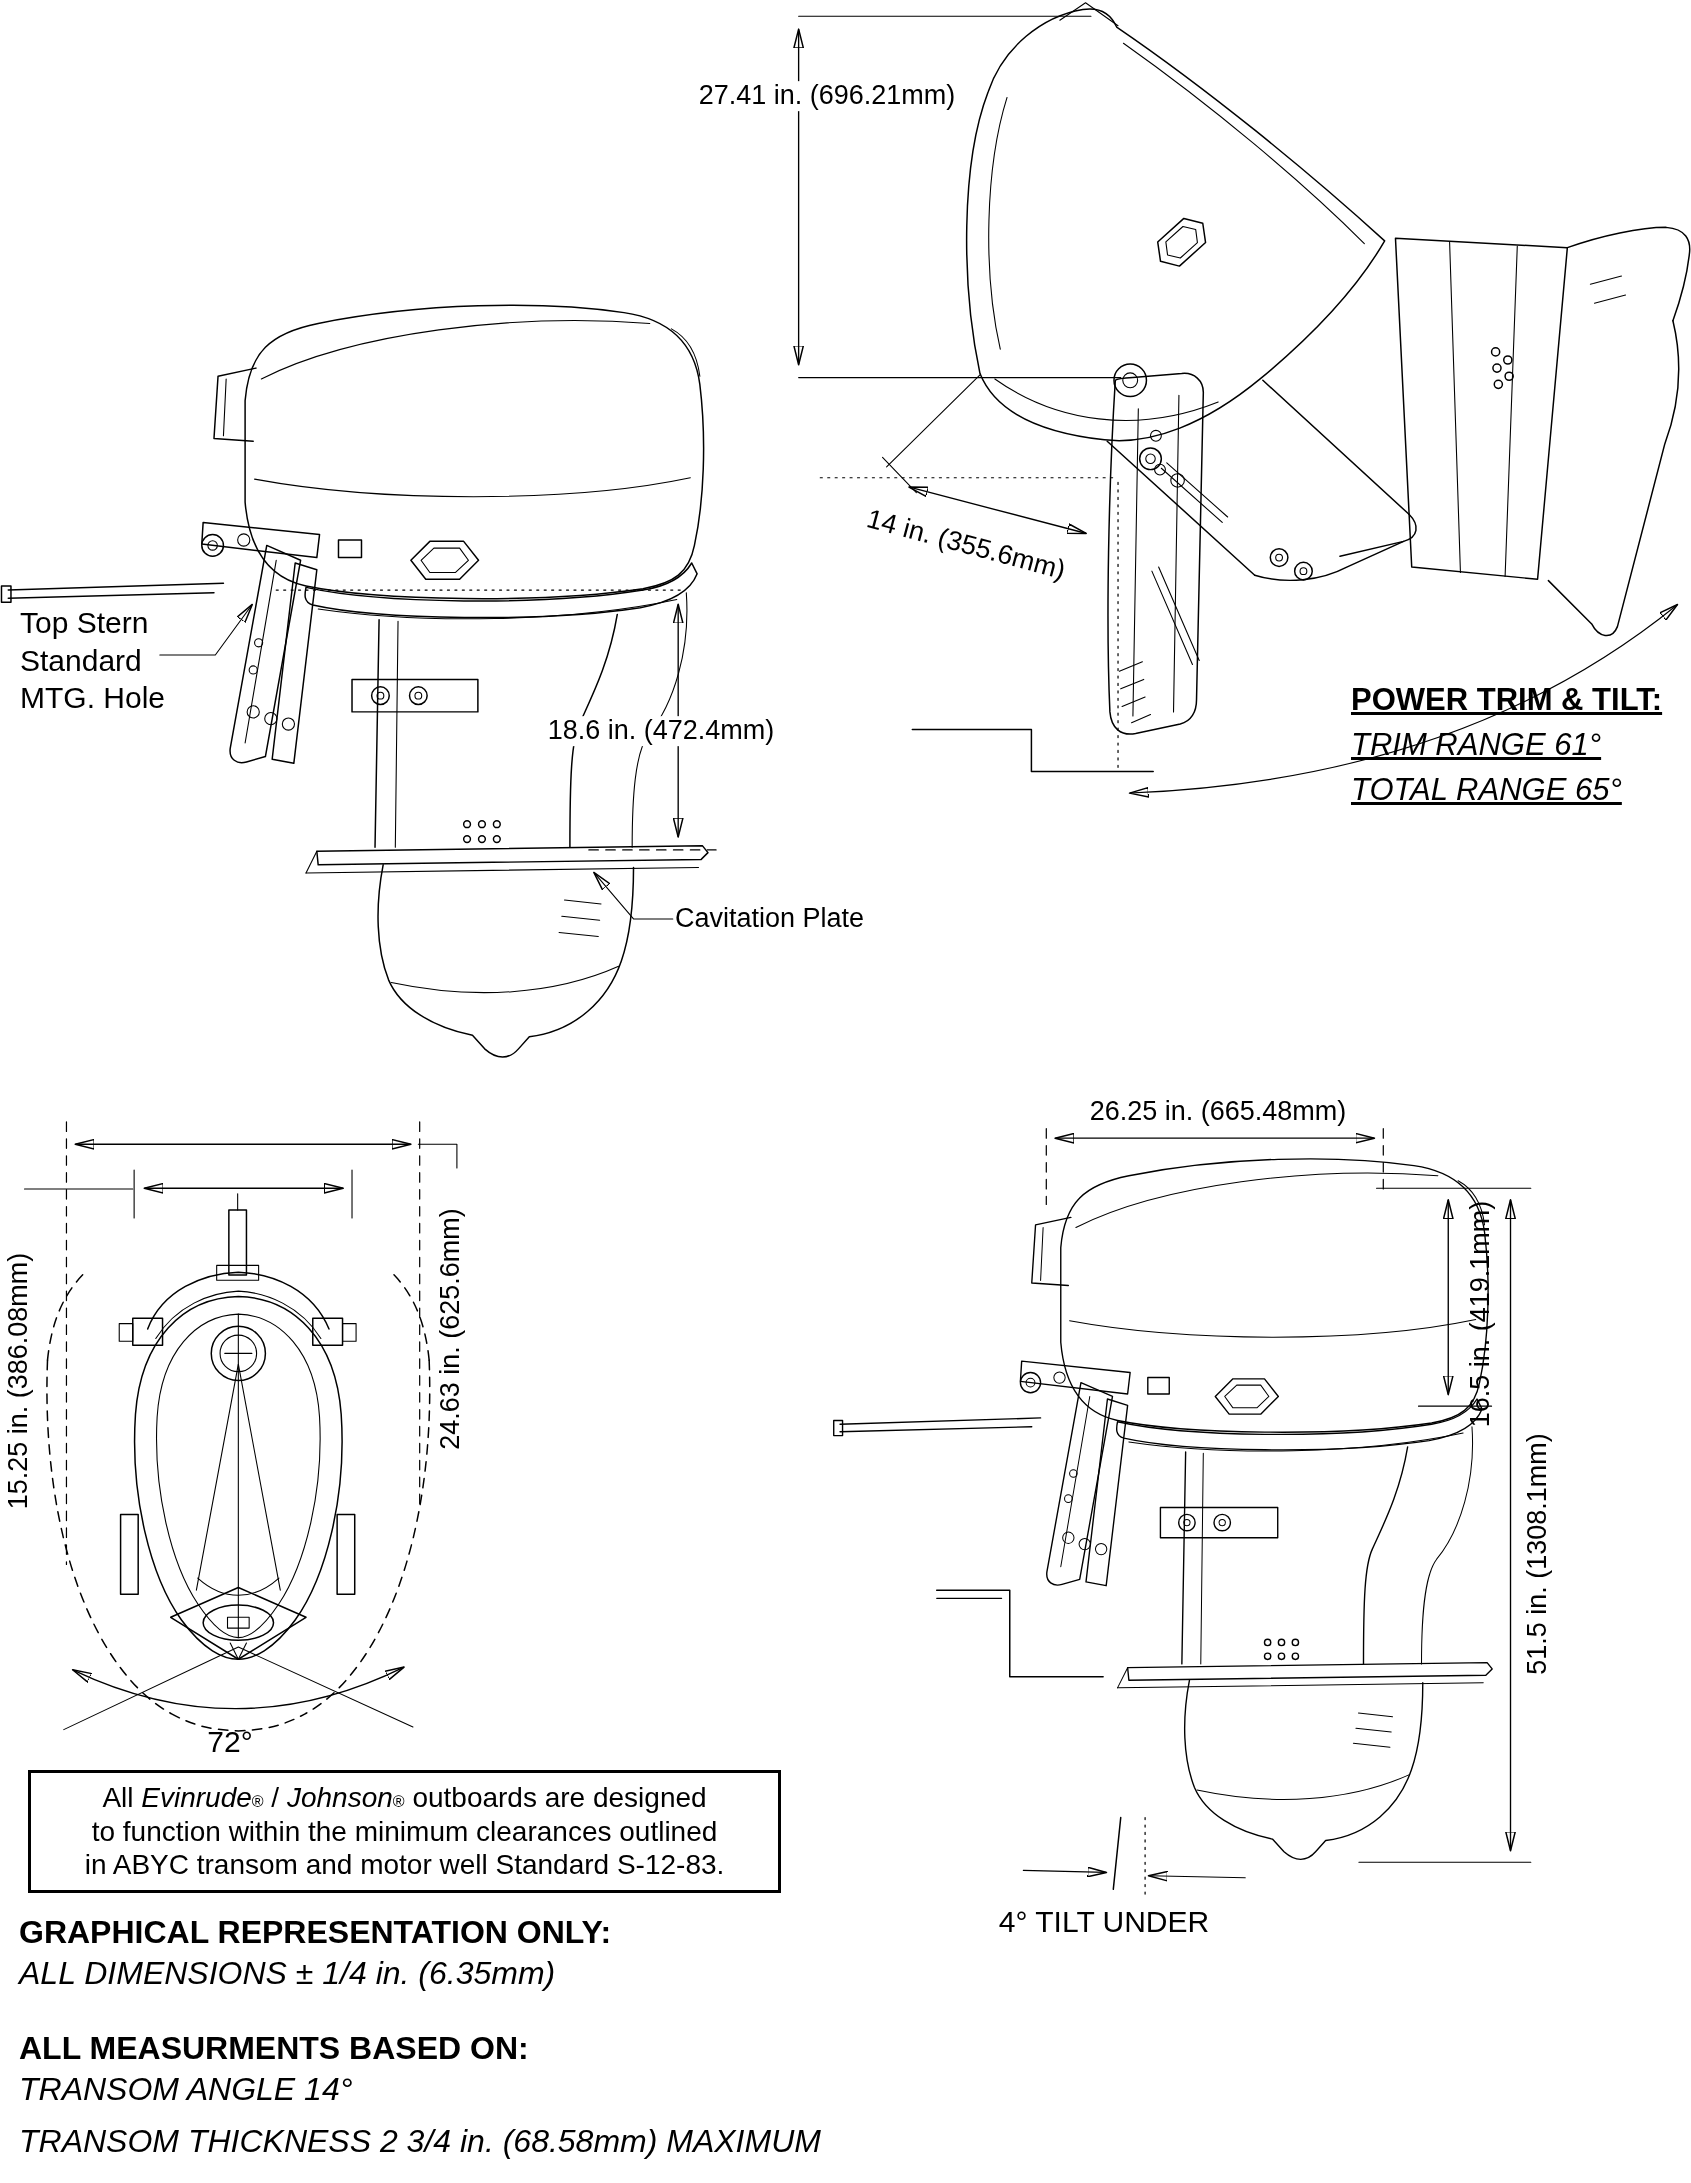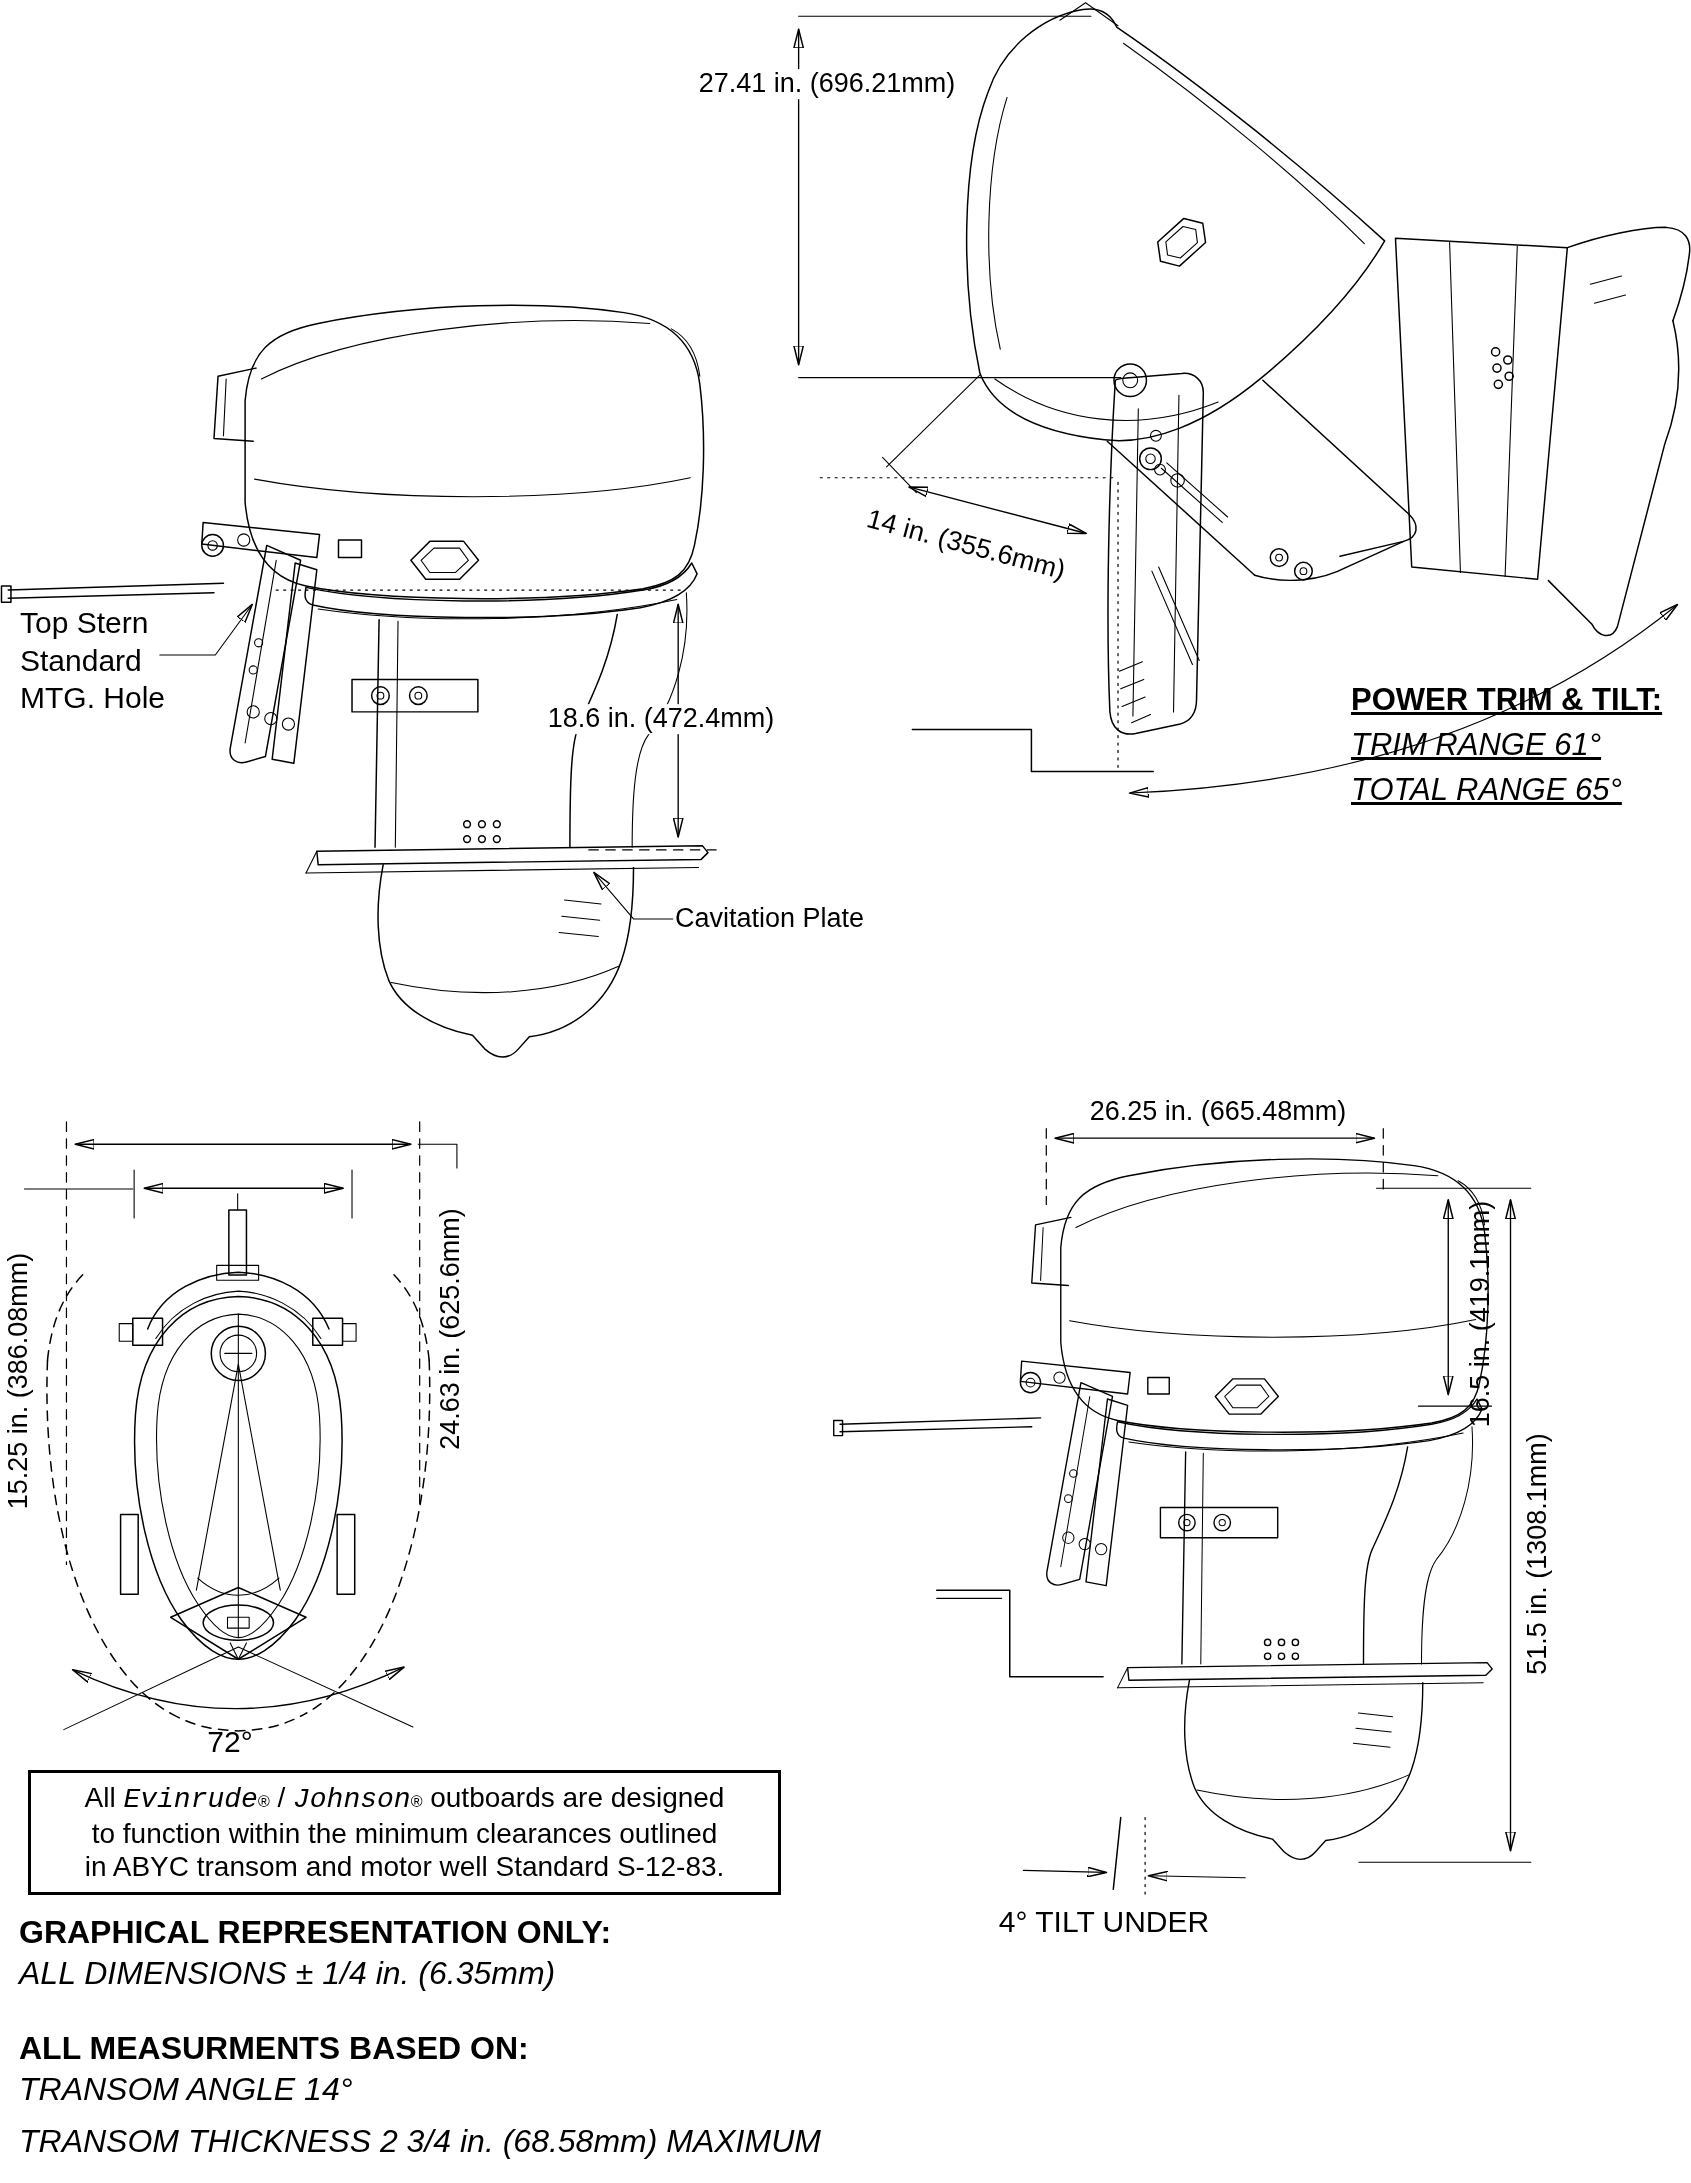--- a/index.html
+++ b/index.html
@@ -15,34 +15,34 @@
     fill:none; stroke:currentColor; stroke-width:2.2; stroke-linecap:round; stroke-linejoin:round;
   }
   svg.art .thin{ stroke-width:1.6; }
   svg.art .dim{ stroke-width:2; }
   svg.art .dot{ stroke-dasharray:3 8; stroke-width:1.8; }
   svg.art .dash{ stroke-dasharray:14 11; stroke-width:1.8; }
 
   .lbl{ position:absolute; white-space:nowrap; font-size:27px; line-height:1.1; }
   .ctr{ transform:translate(-50%,-50%); }
   .rot{ transform:translate(-50%,-50%) rotate(-90deg); }
-  .bg{ background:var(--paper); padding:0 5.4px; }
+  .bg{ background:var(--paper); padding:0 5.4px;margin-top:12px; }
   .big{ font-size:30px; }
 
   .callout{ position:absolute; font-size:30px; line-height:1.25; }
   .power{ position:absolute; font-size:31px; line-height:1.45; }
   .power .t{ font-weight:bold; }
   .power .r{ font-style:italic; }
 
   .notice{
     position:absolute; left:28px; top:1770px; width:753px;
     border:3.4px solid var(--ink); padding:8px 12px;
     font-size:28px; line-height:1.2; text-align:center; white-space:nowrap;
   }
-  .notice .brand{ font-style:italic;font-family:Liberation Mono, monospace; }
+  .notice .brand{ font-style:italic; }
   .notice .reg{ font-size:16px; }
 
   .footer{ position:absolute; left:19px; width:947px; font-size:32px; }
   .footer.h{ font-weight:bold; }
   .footer.s{ font-style:italic; }
 </style>
 </head>
 <body>
 
 <div class="canvas">

